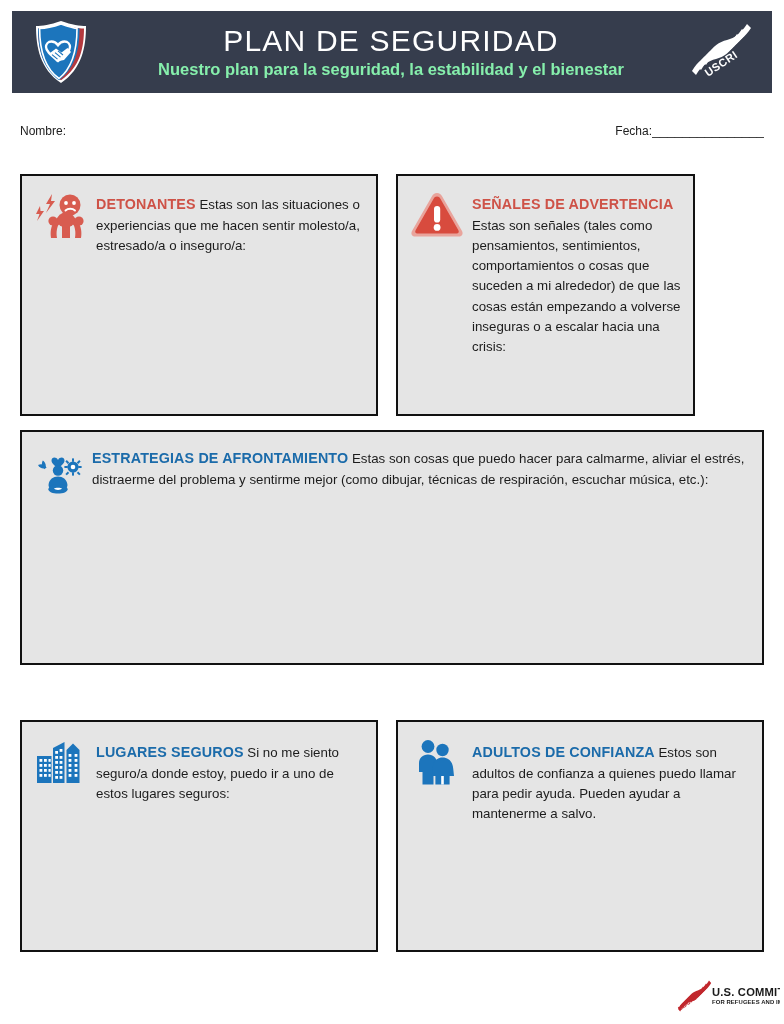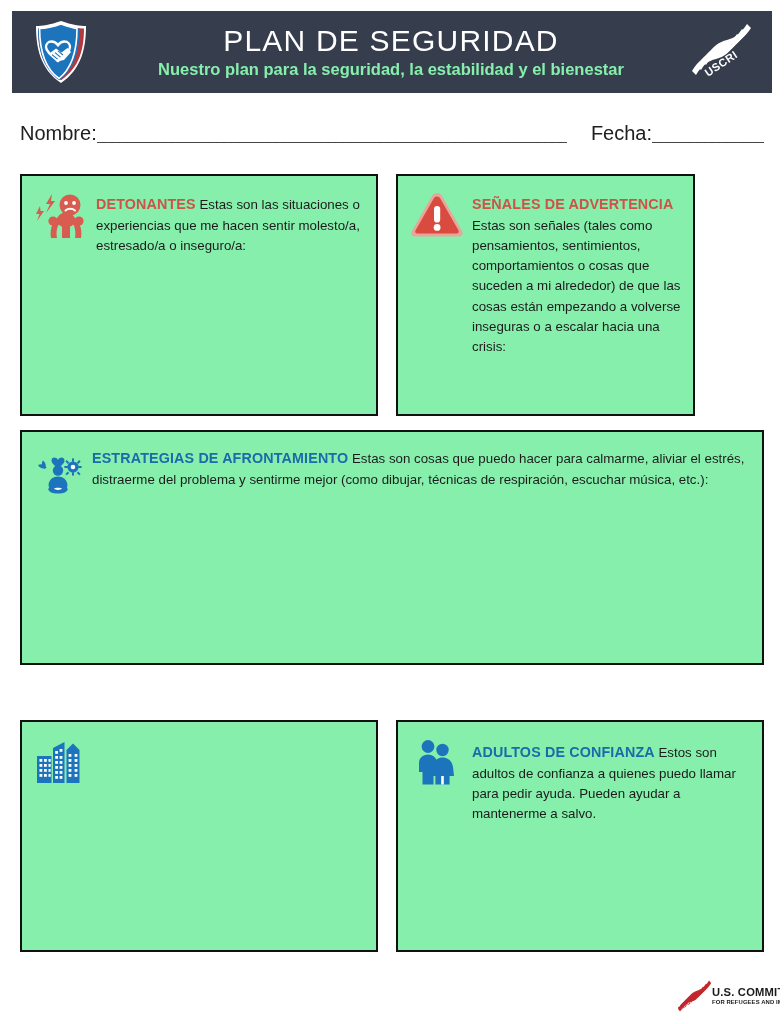--- a/index.html
+++ b/index.html
@@ -75,34 +75,34 @@
     left: 20px;
     top: 122px;
     width: 744px;
     height: 24px;
     display: flex;
     align-items: baseline;
     font-size: 14.5px;
     color: #202020;
     white-space: nowrap;
   }
-  .id-label { font-size: 20px; }
+  .id-label { font-size: 12px; }
   .id-rule {
     letter-spacing: -0.6px;
     color: #3a3a3a;
     overflow: hidden;
   }
   .rule-name { flex: 0 0 auto; }
   .id-gap { flex: 1 1 auto; }
 
   
   .box {
     position: absolute;
     border: 2.5px solid #111111;
-    background: #86efac;
+    background: #e5e5e5;
     box-sizing: border-box;
   }
   .box-tl { left: 20px;  top: 174px; width: 358px; height: 242px; }
   .box-tr { left: 396px; top: 174px; width: 299px; height: 242px; }
   .box-mid{ left: 20px;  top: 430px; width: 744px; height: 235px; }
   .box-bl { left: 20px;  top: 720px; width: 358px; height: 232px; }
   .box-br { left: 396px; top: 720px; width: 368px; height: 232px; }
 
   .box-head {
     display: flex;
@@ -178,21 +178,20 @@
         <path d="M12 50 C18 40 24 36 32 34 C40 32 46 27 52 18 L56 22 C50 31 44 36 36 38 C28 40 22 44 16 54 Z"></path>
         <path d="M27 35 C33 25 39 21 47 19 C55 17 61 12 67 3 L71 7 C65 16 59 21 51 23 C43 25 37 29 31 39 Z"></path>
       </g>
       <text x="28" y="56" fill="#ffffff" font-family="'Liberation Sans',sans-serif" font-size="11" font-weight="700" letter-spacing="0.5" transform="rotate(-34 28 56)">USCRI</text>
     </svg>
   </div>
 </div>
 
 <div class="id-row">
   <span class="id-label">Nombre:</span>
-  <span class="id-rule rule-name">_______________________________________________________________</span>
   <span class="id-gap"></span>
   <span class="id-label">Fecha:</span>
   <span class="id-rule">_______________</span>
 </div>
 
 <div class="box box-tl">
   <div class="box-head">
     <div class="box-icon">
       <svg viewBox="0 0 58 58" width="58" height="58" aria-hidden="true">
         <g fill="#D85C50">
@@ -311,20 +310,24 @@
             <rect x="42.6" y="25" width="2.8" height="2.8"></rect>
           <rect x="36.6" y="30" width="2.8" height="2.8"></rect>
             <rect x="42.6" y="30" width="2.8" height="2.8"></rect>
           <rect x="36.6" y="35" width="2.8" height="2.8"></rect>
             <rect x="42.6" y="35" width="2.8" height="2.8"></rect>
           <rect x="36.6" y="40" width="2.8" height="2.8"></rect>
             <rect x="42.6" y="40" width="2.8" height="2.8"></rect>
         </g>
       </svg>
     </div>
+    <div class="box-text">
+      <span class="hd-blue">LUGARES SEGUROS</span>
+      <span>Si no me siento seguro/a donde estoy, puedo ir a uno de estos lugares seguros:</span>
+    </div>
   </div>
 </div>
 
 <div class="box box-br">
   <div class="box-head">
     <div class="box-icon">
       <svg viewBox="0 0 58 58" width="58" height="58" aria-hidden="true">
         <g fill="#1C75BC">
           <circle cx="20" cy="12.5" r="6.4"></circle>
           <path d="M20 20.5 C25.4 20.5 29 24 29 29.5 L29 38 L25.5 38 L25.5 50.5 L14.5 50.5 L14.5 38 L11 38 L11 29.5 C11 24 14.6 20.5 20 20.5 Z"></path>

